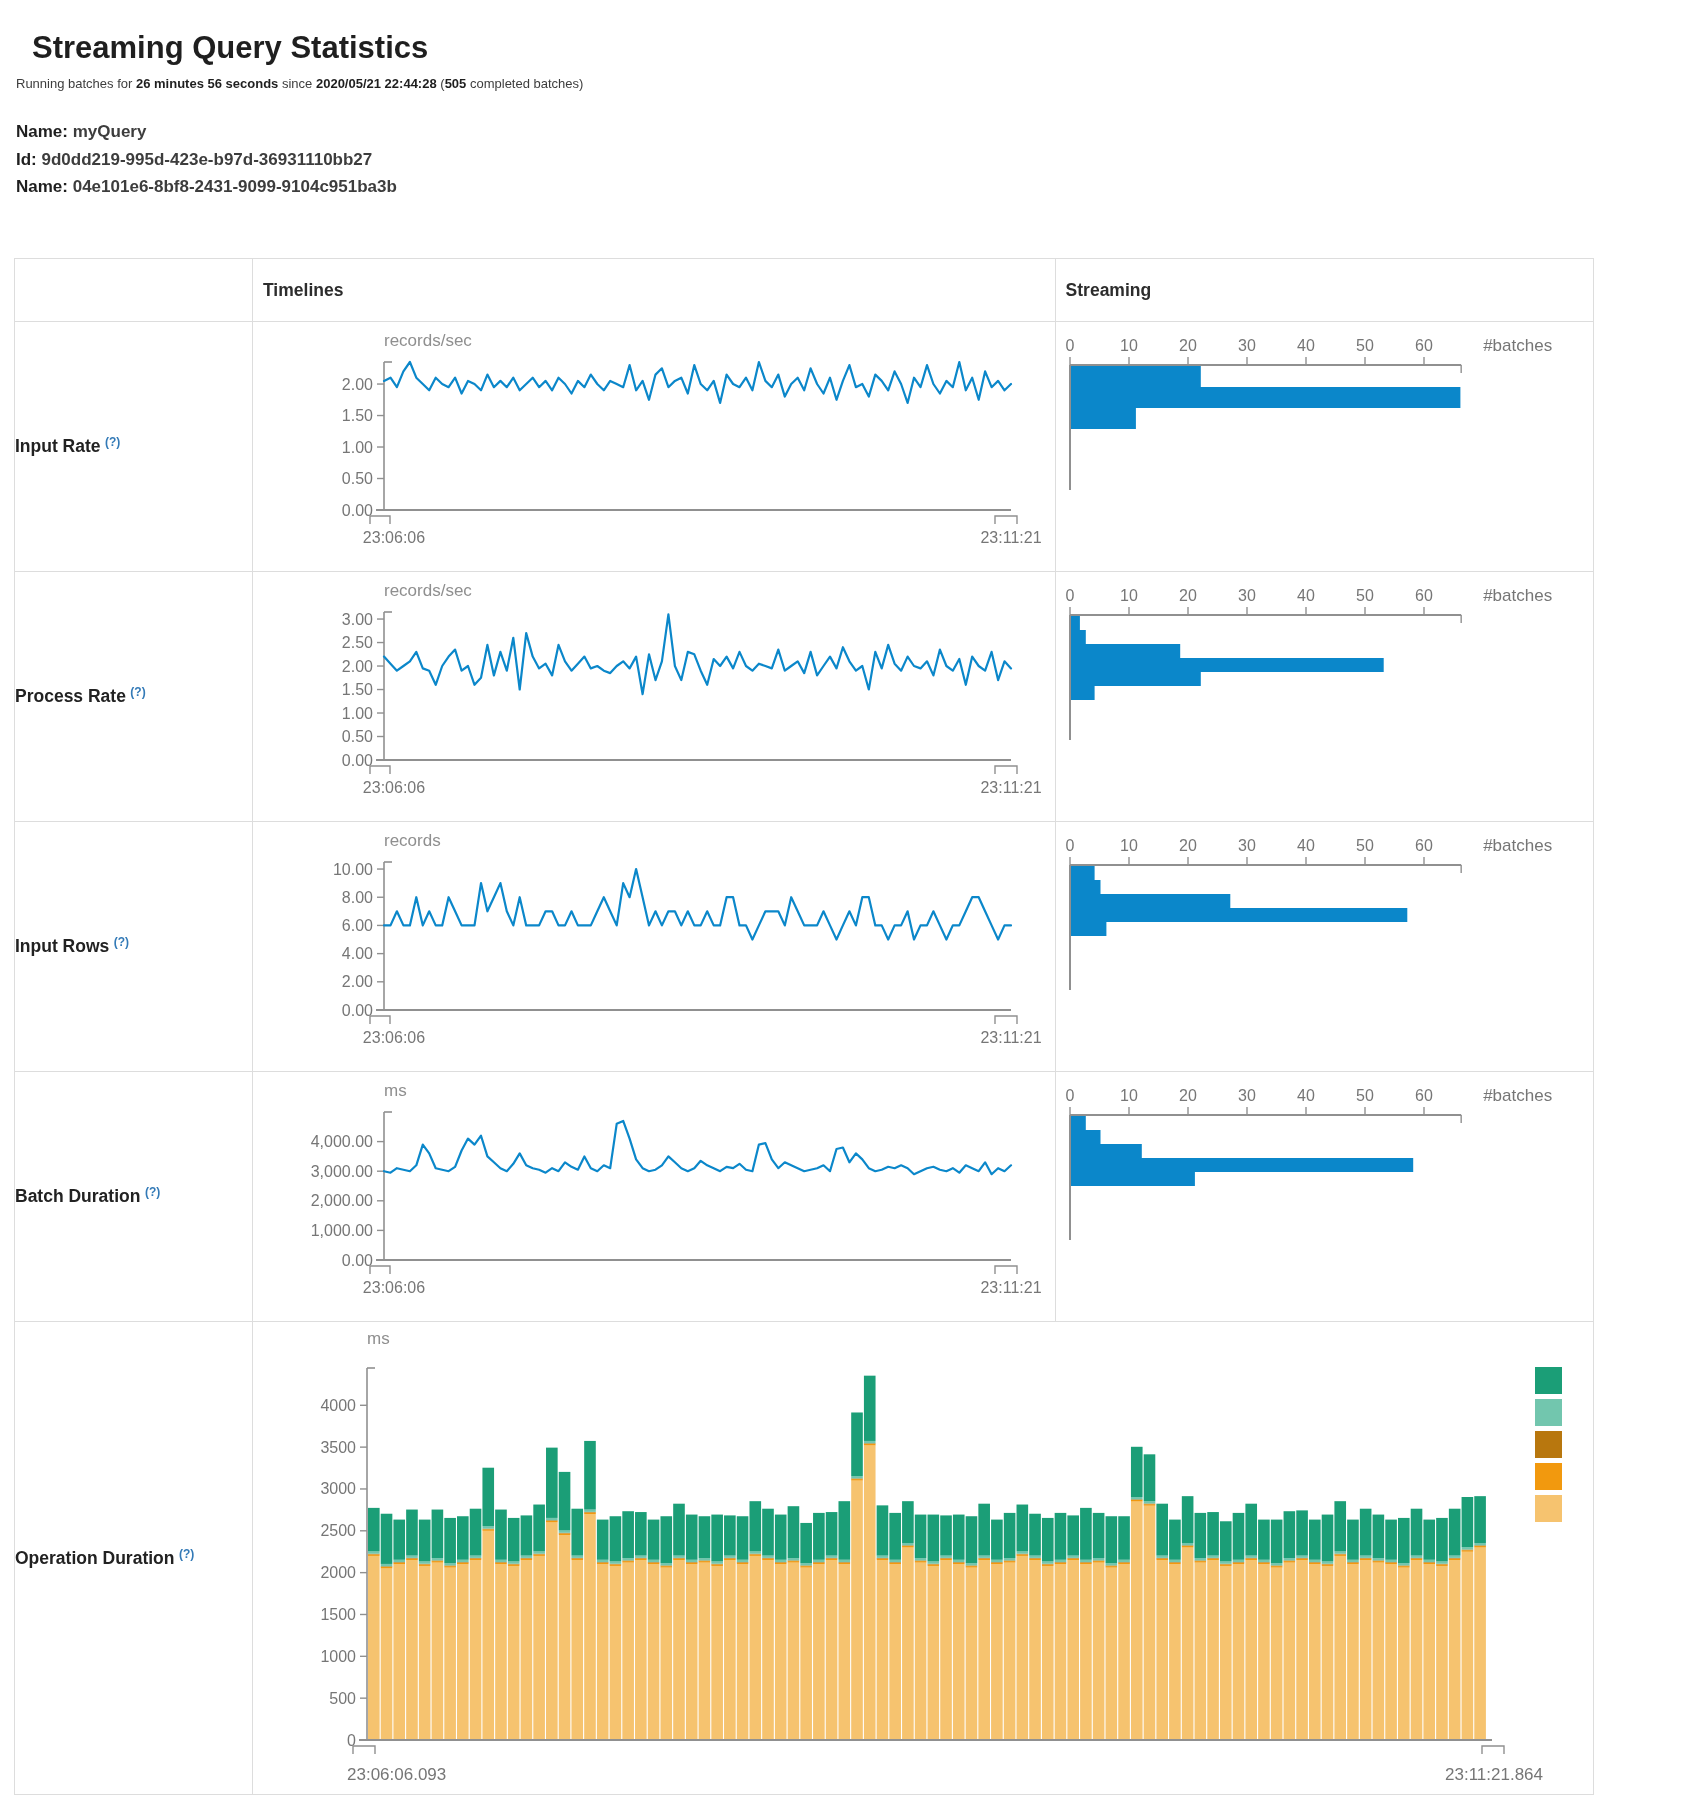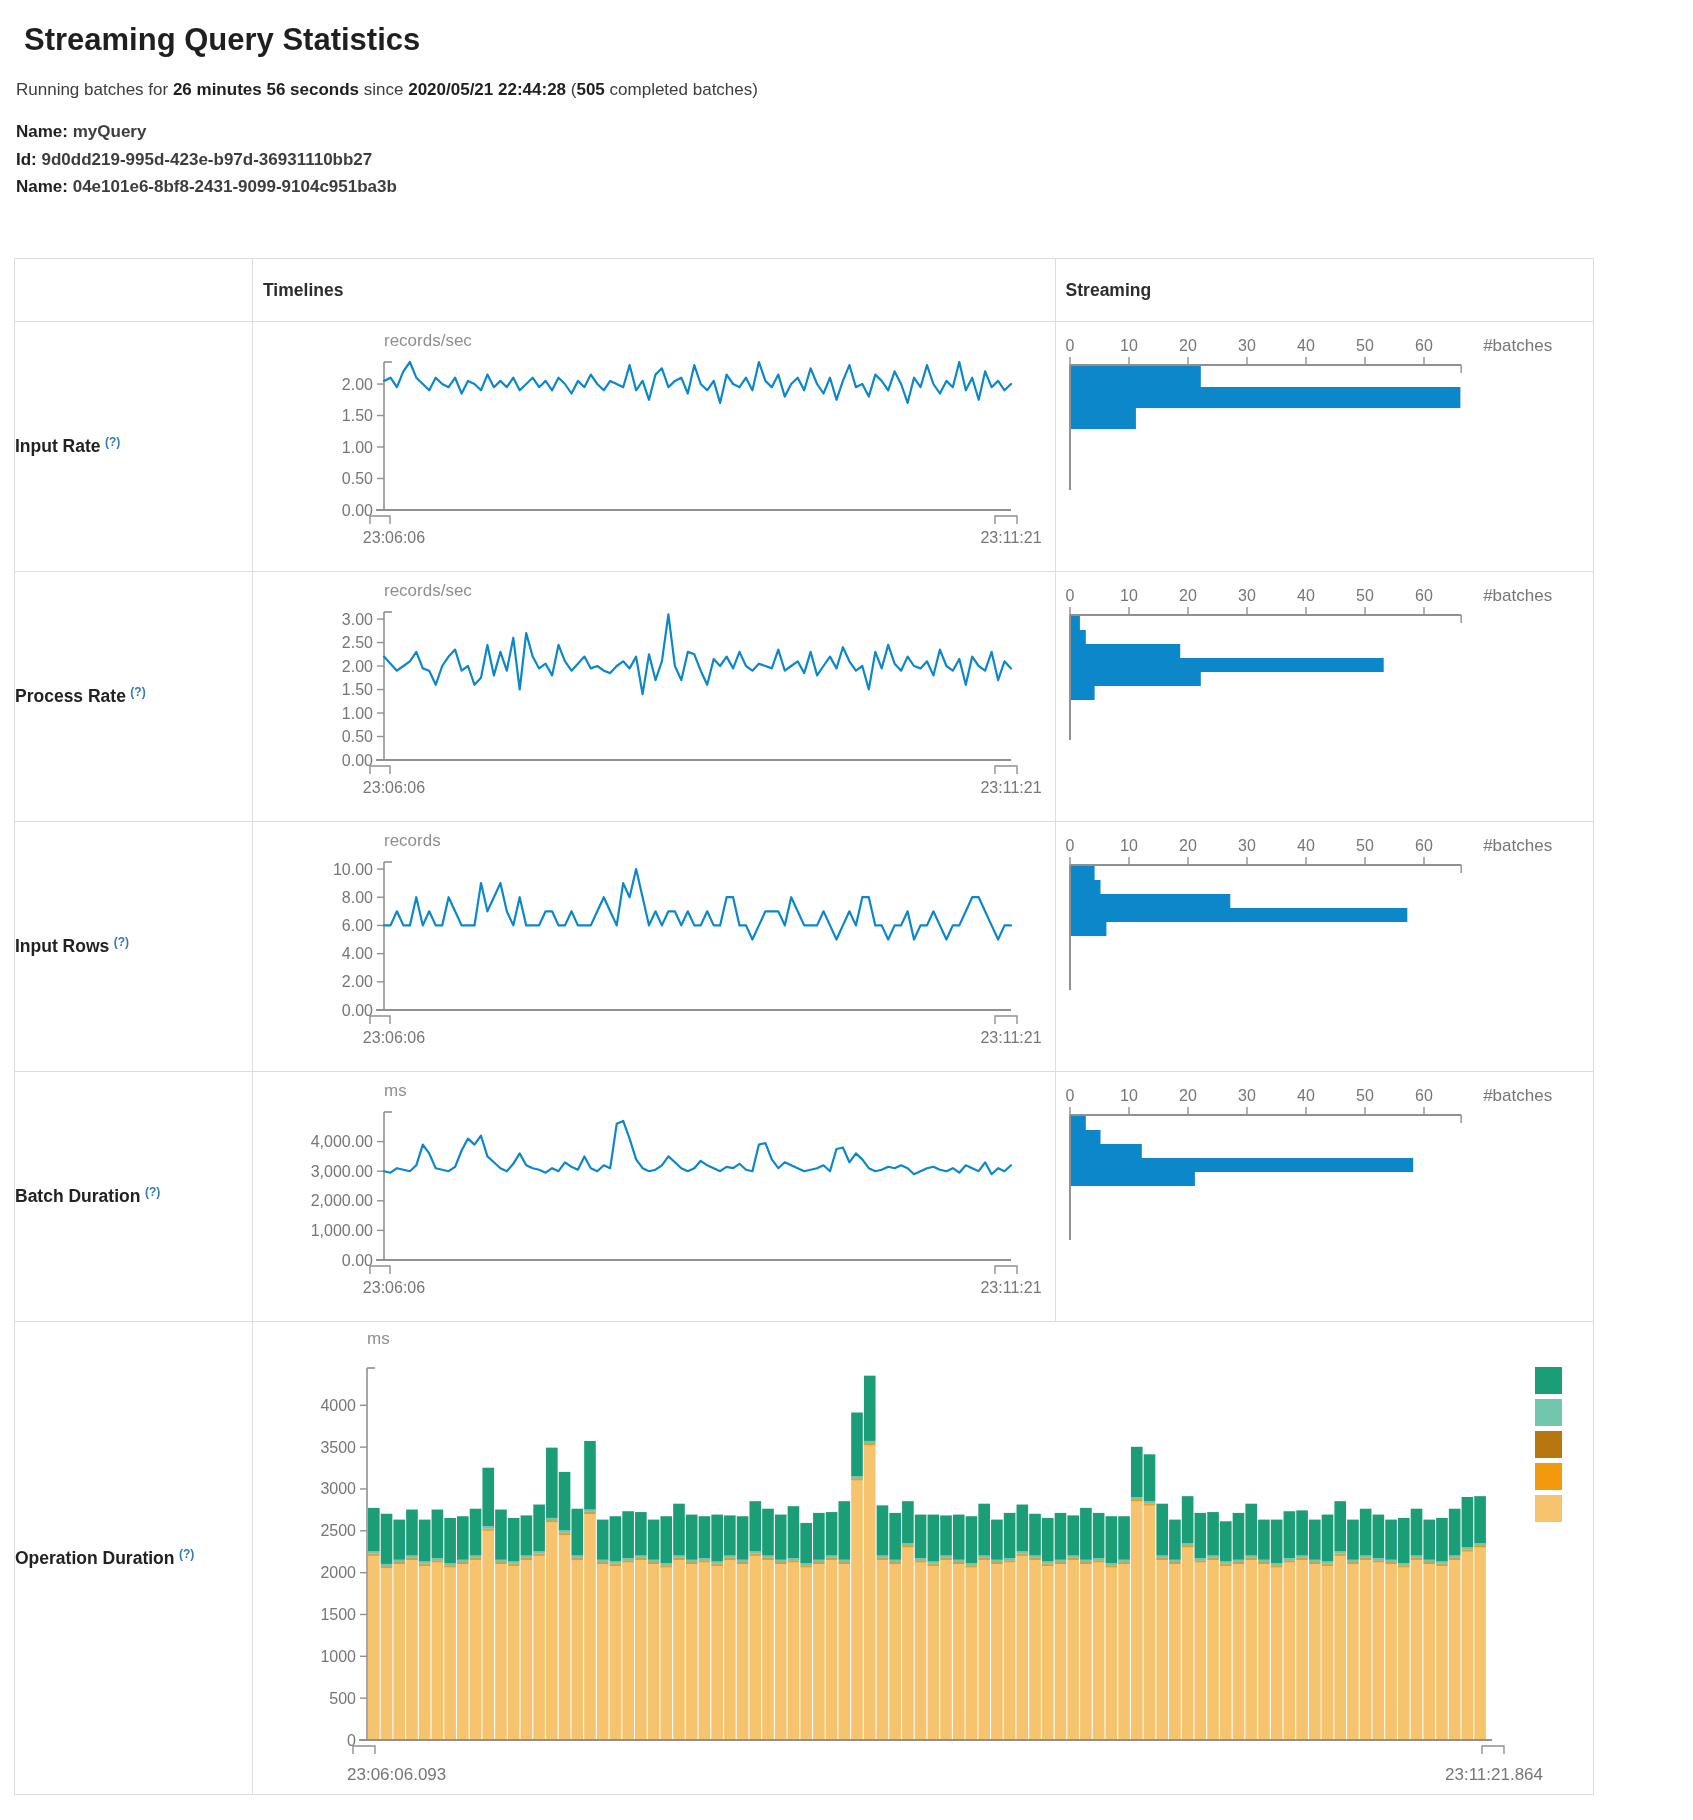--- a/index.html
+++ b/index.html
@@ -1,18 +1,18 @@
 <!DOCTYPE html>
 <html><head>
 <meta charset="utf-8">
 <style>
   html,body{margin:0;padding:0;background:#fff;}
   body{width:1693px;height:1820px;font-family:"Liberation Sans",sans-serif;color:#333;position:relative;}
-  h1{font-size:31px;font-weight:bold;color:#1f1f1f;margin:8px;position:absolute;top:14px;left:16px;}
-  .running{position:absolute;top:63px;left:16px;font-size:17px;color:#3d3d3d;}
+  h1{font-size:31px;font-weight:bold;color:#1f1f1f;margin:16px;position:absolute;top:14px;left:16px;}
+  .running{position:absolute;top:63px;left:16px;font-size:13px;color:#3d3d3d;}
   .running b{color:#1f1f1f;}
   .meta{position:absolute;top:118px;left:16px;font-size:17px;color:#3d3d3d;line-height:27.5px;font-weight:bold;}
   .meta b{color:#1f1f1f;}
   table.stats{position:absolute;top:258px;left:14px;border-collapse:collapse;table-layout:fixed;}
   table.stats col.c1{width:238px;} table.stats col.c2{width:802px;} table.stats col.c3{width:538px;}
   table.stats th, table.stats td{border:1px solid #ddd;padding:0;}
   table.stats thead tr{height:63px;}
   table.stats th{text-align:left;padding-left:10px;font-size:17.5px;font-weight:bold;color:#2d2d2d;}
   tr.metric-row{height:250px;}
   tr.op-row{height:473px;}

